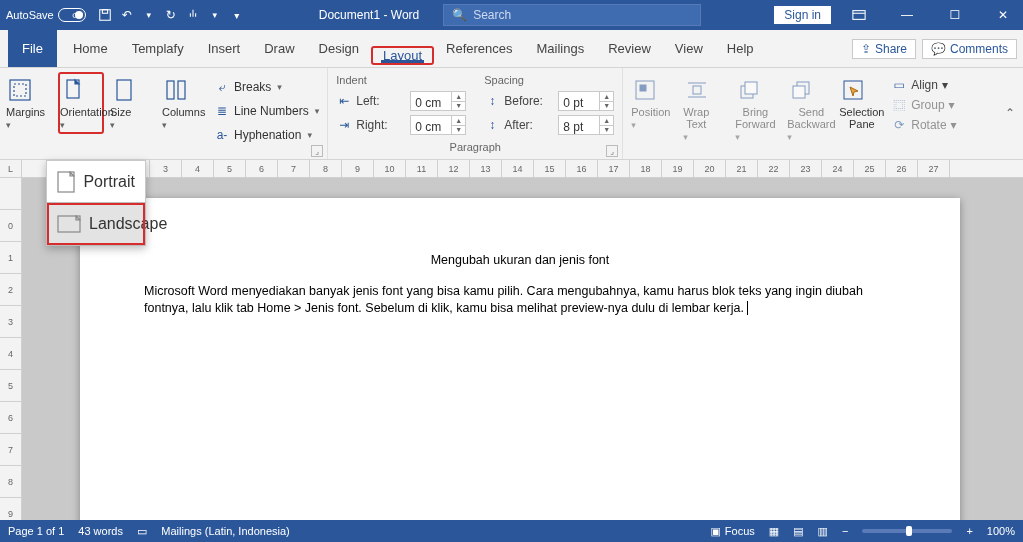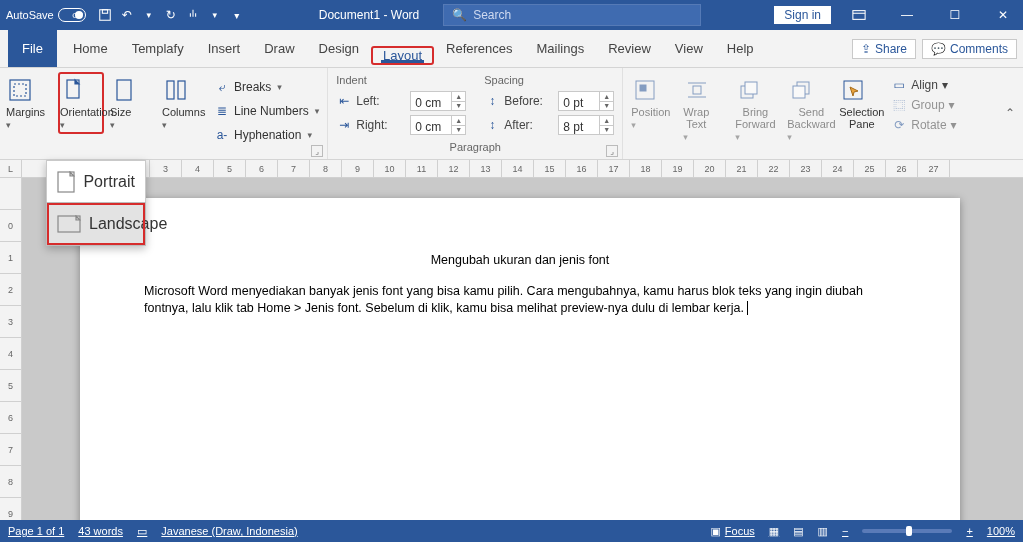--- a/index.html
+++ b/index.html
@@ -71,21 +71,21 @@
   .ruler-corner { position:absolute; top:0; left:0; width:22px; height:18px; background:#f3f3f3; border-right:1px solid #d0d0d0; border-bottom:1px solid #d0d0d0; font-size:9px; display:flex; align-items:center; justify-content:center; color:#666;}
   .vruler { position:absolute; top:18px; left:0; bottom:0; width:22px; background:#f3f3f3; border-right:1px solid #d0d0d0; font-size:9px; color:#666;}
   .vruler .vseg { height:32px; border-bottom:1px solid #d0d0d0; display:flex; align-items:center; justify-content:center;}
   .canvas { position:absolute; top:18px; left:22px; right:0; bottom:0; background:#c9c9c9; overflow:hidden;}
   .page { position:absolute; left:58px; top:20px; width:880px; height:520px; background:#fff; box-shadow:0 2px 8px rgba(0,0,0,.35);}
   .page .content { padding:54px 64px 0 64px; font-size:12.5px; color:#000; line-height:1.35;}
   .page .content .title { text-align:center; margin-bottom:14px;}
   .cursor { border-right:1px solid #000;}
 
   
-  .status { height:22px; background:#2b579a; color:#fff; display:flex; align-items:center; font-size:11px; padding:0 8px; gap:14px;text-decoration:underline;}
+  .status { height:22px; background:#2b579a; color:#fff; display:flex; align-items:center; font-size:11px; padding:0 8px; gap:14px;}
   .status .spacer { flex:1;}
   .status .sbtn { display:flex; align-items:center; gap:4px;}
   .zoom-slider { width:90px; height:4px; background:#5a7bb8; position:relative; border-radius:2px;}
   .zoom-slider::before { content:""; position:absolute; left:44px; top:-3px; width:6px; height:10px; background:#fff; border-radius:2px;}
 </style>
 </head>
 <body>
 <div class="app">
 
   <div class="titlebar">
@@ -437,21 +437,21 @@
           <div><span>Microsoft Word menyediakan banyak jenis font yang bisa kamu pilih. Cara mengubahnya, kamu harus blok teks yang ingin diubah fontnya, lalu klik tab Home &gt; Jenis font. Sebelum di klik, kamu bisa melihat preview-nya dulu di lembar kerja.</span><span class="cursor">&nbsp;</span></div>
         </div>
       </div>
     </div>
   </div>
 
   <div class="status">
     <span class="sbtn">Page 1 of 1</span>
     <span class="sbtn">43 words</span>
     <span class="sbtn">▭</span>
-    <span class="sbtn">Javanese (Draw, Indonesia)</span>
+    <span class="sbtn">Mailings (Latin, Indonesia)</span>
     <div class="spacer"></div>
     <span class="sbtn">
         <span>▣</span>
         <span>Focus</span>
       </span>
     <span class="sbtn">▦</span>
     <span class="sbtn">▤</span>
     <span class="sbtn">▥</span>
     <span class="sbtn">−</span>
     <div class="zoom-slider"></div>

